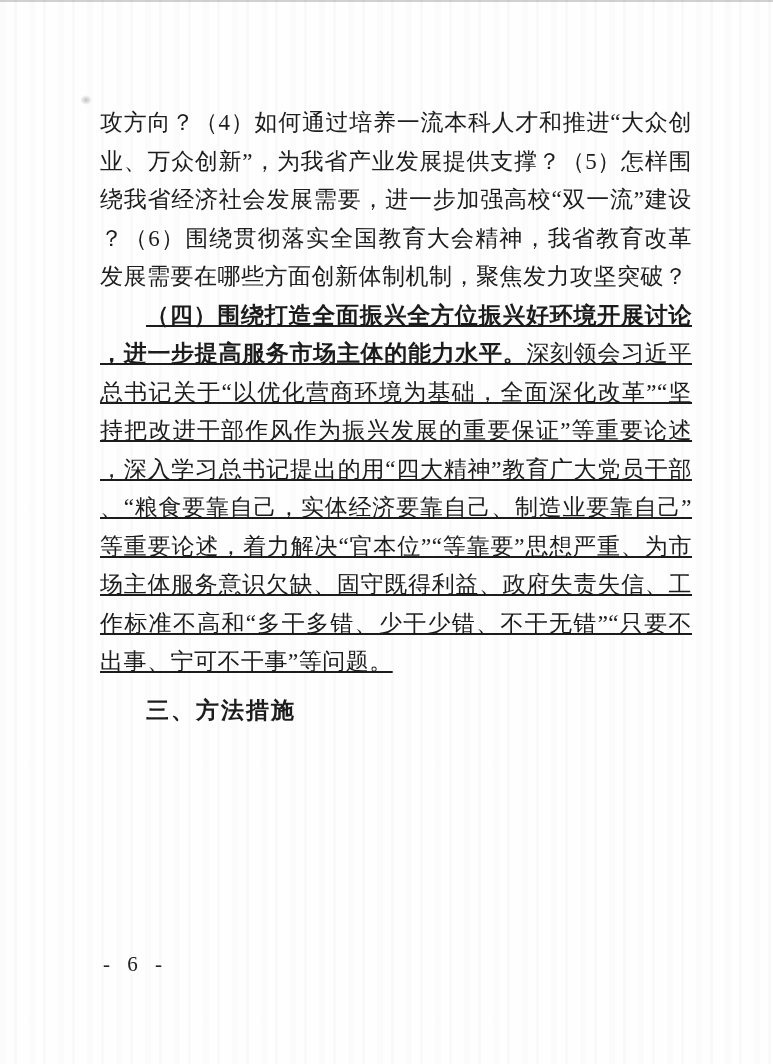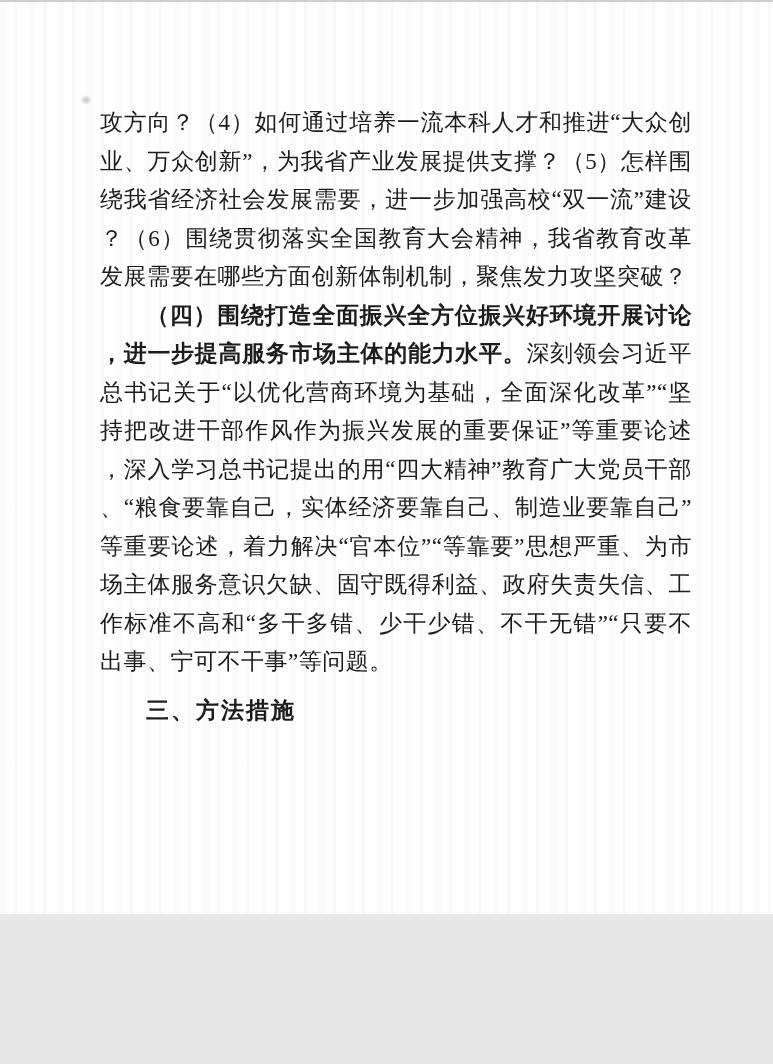--- a/index.html
+++ b/index.html
@@ -1,19 +1,19 @@
 <!DOCTYPE html>
 <html><head>
 <meta charset="utf-8">
 <style>
   html, body { margin: 0; padding: 0; background: #e8e8e8; }
   .page {
     position: relative;
     width: 773px;
-    height: 914px;
+    height: 1064px;
     margin: 0 auto;
     background:
       repeating-linear-gradient(90deg,
         rgba(0,0,0,0.012) 0px, rgba(0,0,0,0.012) 6px,
         rgba(0,0,0,0.000) 6px, rgba(0,0,0,0.000) 14px,
         rgba(0,0,0,0.018) 14px, rgba(0,0,0,0.018) 17px,
         rgba(0,0,0,0.000) 17px, rgba(0,0,0,0.000) 29px),
       #fefefe;
     overflow: hidden;
     font-family: "Liberation Serif", "DejaVu Serif", serif;
@@ -42,21 +42,21 @@
     line-height: 38.5px;
     text-align: justify;
     word-break: break-all;
     line-break: anywhere;
     letter-spacing: 0.5px;
   }
   .doc-body p {
     margin: 0;
     padding: 0;
   }
-  .para-indent { text-indent: 2em; }
+  .para-indent { text-indent: 2em; text-decoration: underline; }
   .bold-lead { font-weight: bold; }
   .section-heading {
     margin-top: 9px !important;
     text-indent: 2em;
     font-weight: bold;
     font-family: "Liberation Sans", "DejaVu Sans", sans-serif;
     letter-spacing: 2px;
   }
   .page-number {
     position: absolute;

